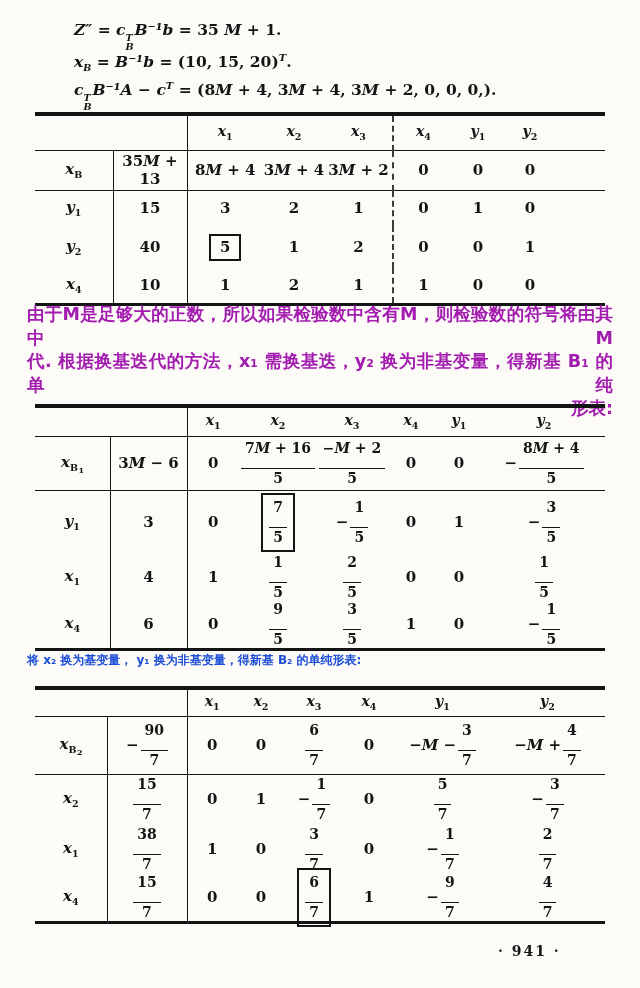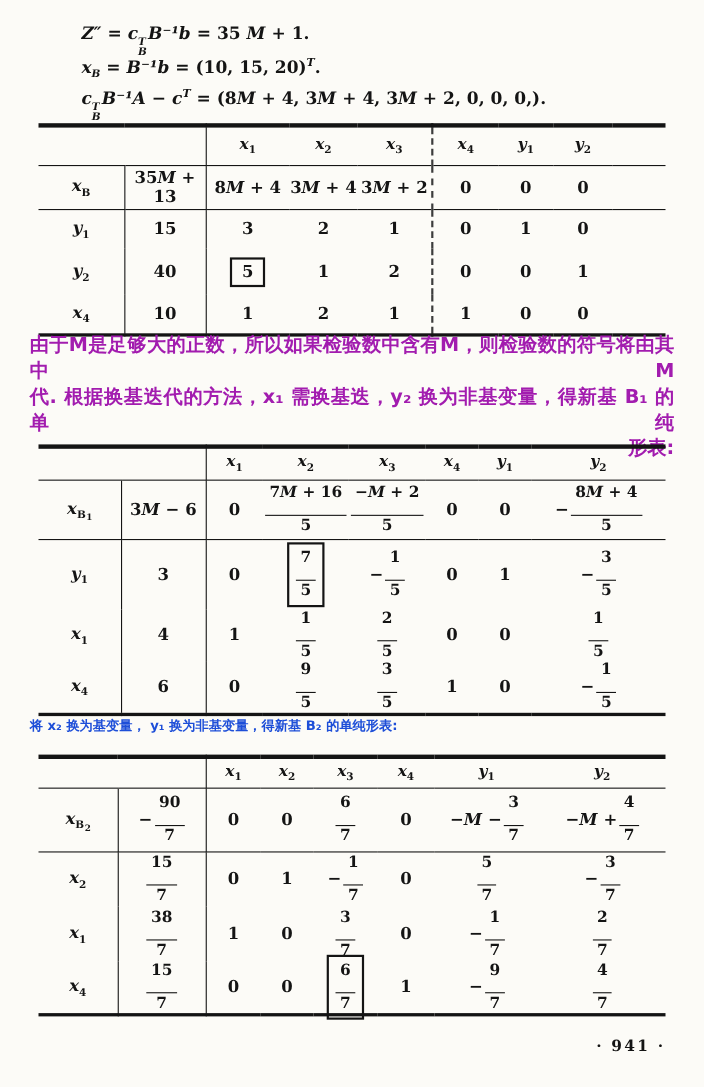--- a/index.html
+++ b/index.html
@@ -41,21 +41,21 @@
   .frac{display:inline-block;vertical-align:middle;text-align:center;
         font-size:14px;line-height:1.1;}
   .fn{display:block;border-bottom:1.6px solid #141414;padding:1px 4px 12px;}
   .fd{display:block;padding-top:2px;}
   .pre{display:inline-block;vertical-align:middle;margin-right:2px;}
   .boxt{display:inline-block;border:2px solid #141414;padding:4px 9px;line-height:1;}
   .boxf{display:inline-block;border:2px solid #141414;padding:4px 6px;margin:-6px 0;}
 
   
   .pagenum{position:absolute;left:498px;top:943px;font-size:14px;font-weight:bold;
-           letter-spacing:2px;margin-left:44px;}
+           letter-spacing:2px;}
 </style>
 </head>
 <body>
 
 <div class="page">
 
   <div class="eqs">
     <div class="eqline"><i>Z″</i><span> = </span><i>c</i><span class="stack">
           <i>T</i>
           <i>B</i>

